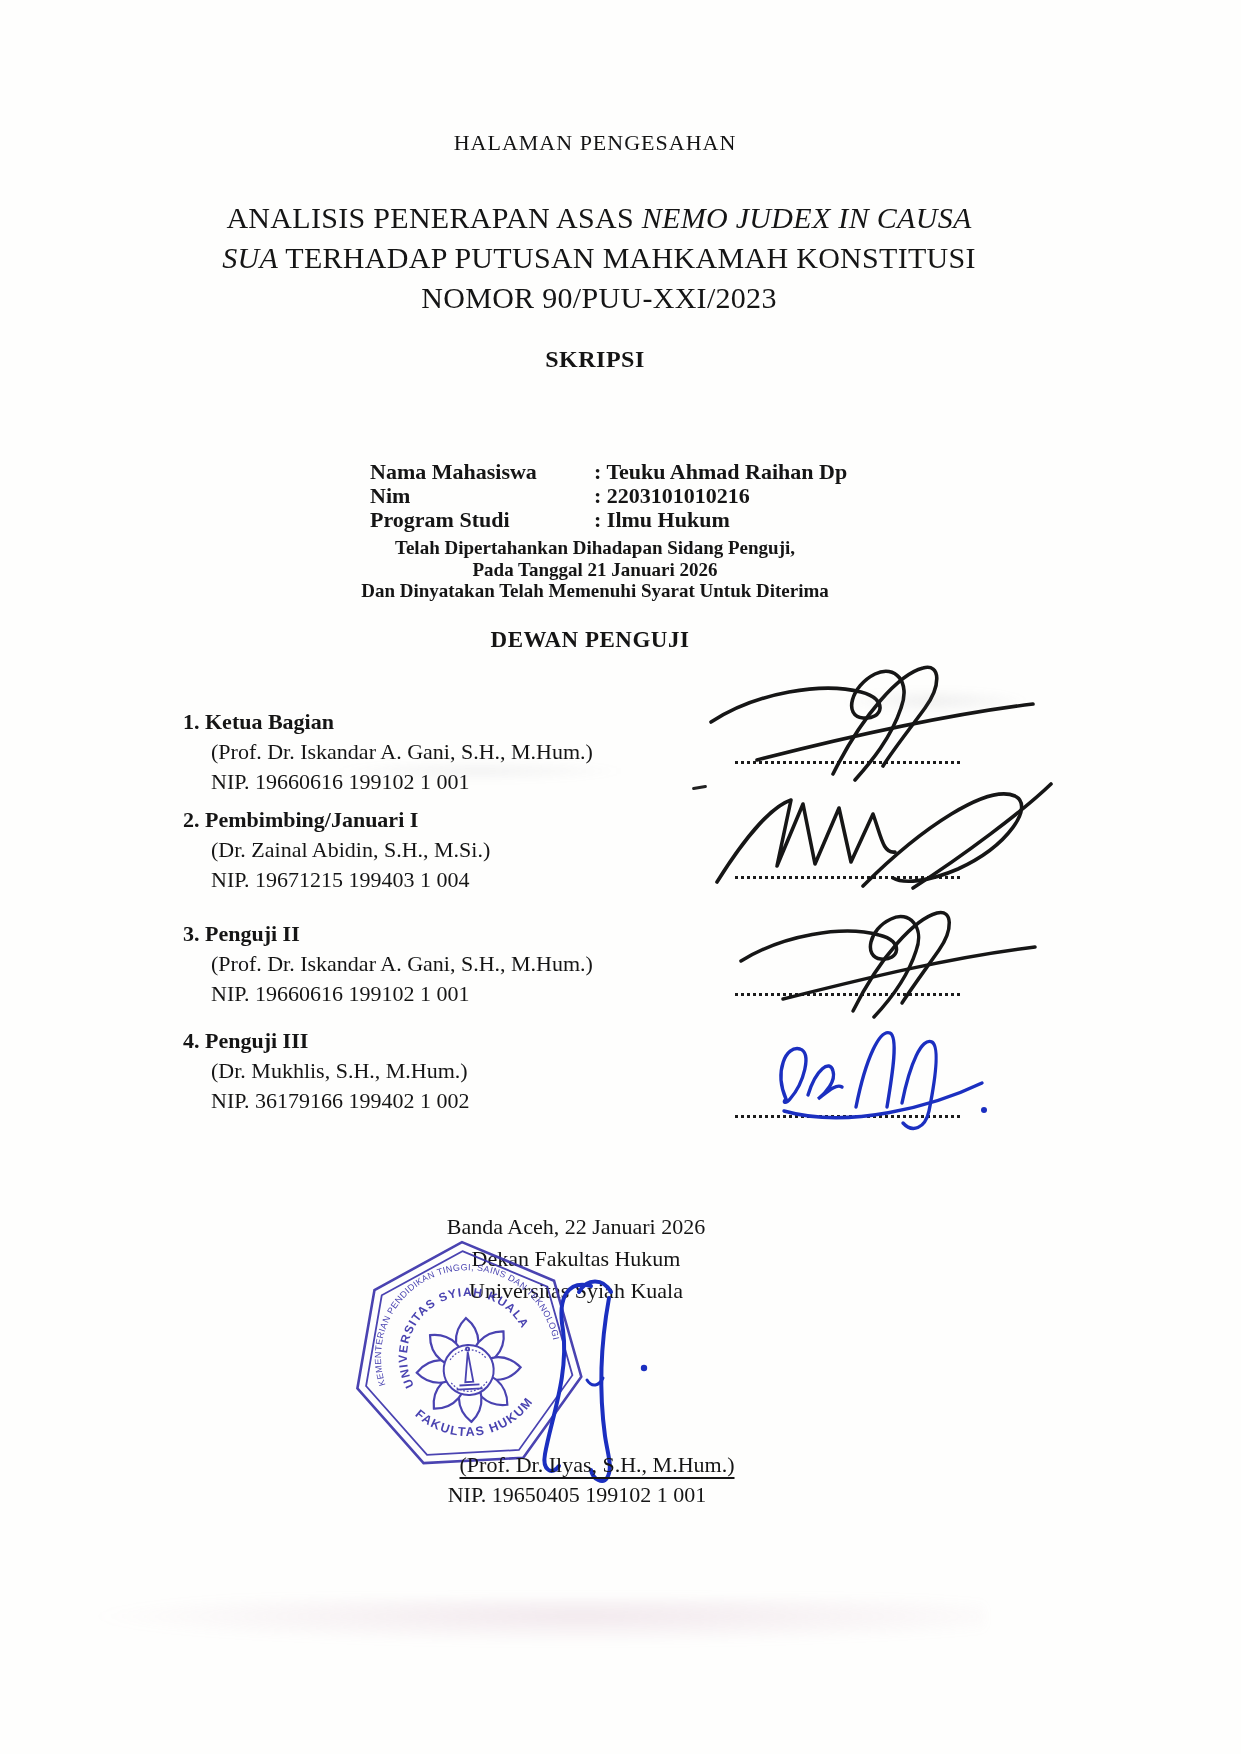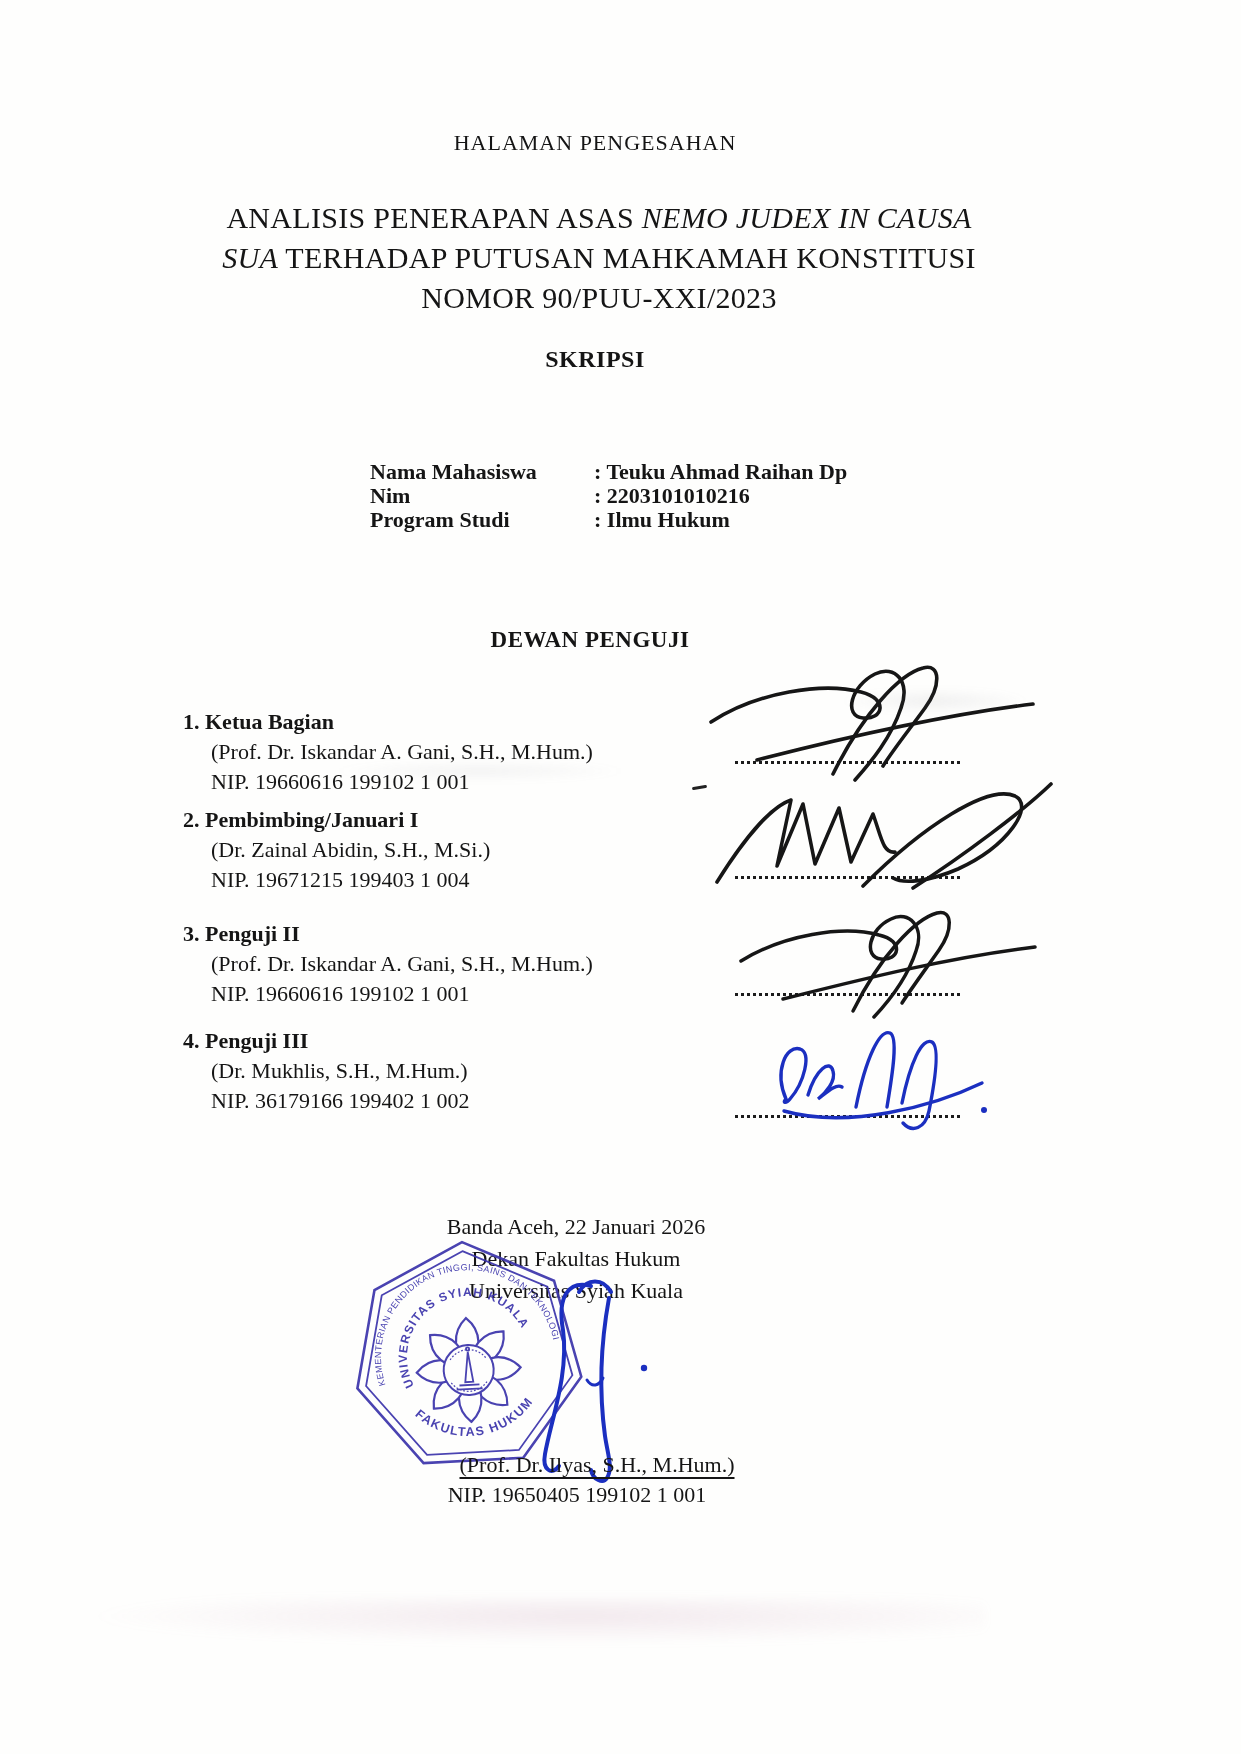--- a/index.html
+++ b/index.html
@@ -101,20 +101,25 @@
     <div class="row">
       <span class="lbl">Nim</span>
       <span>: 2203101010216</span>
     </div>
     <div class="row">
       <span class="lbl">Program Studi</span>
       <span>: Ilmu Hukum</span>
     </div>
   </div>
 
+  <div class="abs center statement">
+    <div>Telah Dipertahankan Dihadapan Sidang Penguji,</div>
+    <div>Pada Tanggal 21 Januari 2026</div>
+    <div>Dan Dinyatakan Telah Memenuhi Syarat Untuk Diterima</div>
+  </div>
 
   <div class="abs center committee-heading">DEWAN PENGUJI</div>
 
   <div class="abs member m1">
     <div class="role-line"><span>1.</span> <span>Ketua Bagian</span></div>
     <div class="ind">(Prof. Dr. Iskandar A. Gani, S.H., M.Hum.)</div>
     <div class="ind">NIP. 19660616 199102 1 001</div>
   </div>
 
   <div class="abs member m2">

